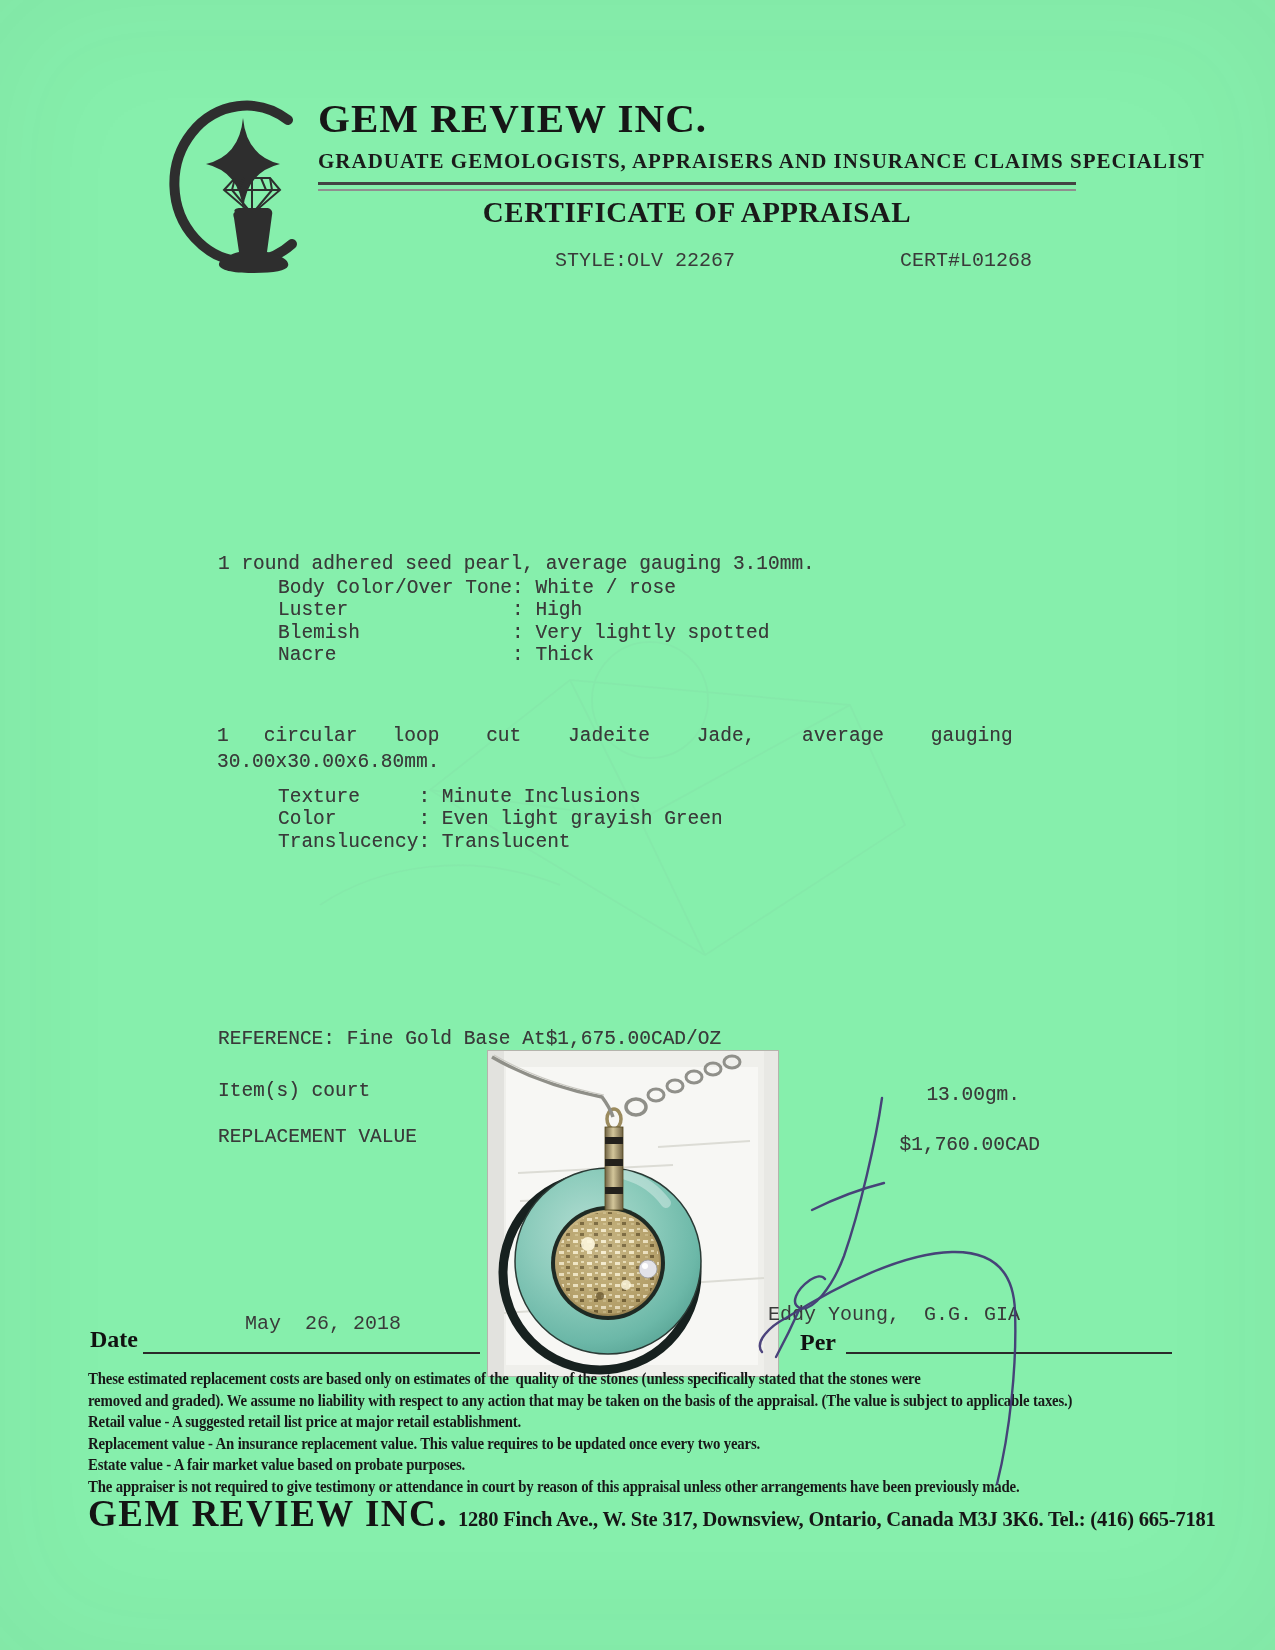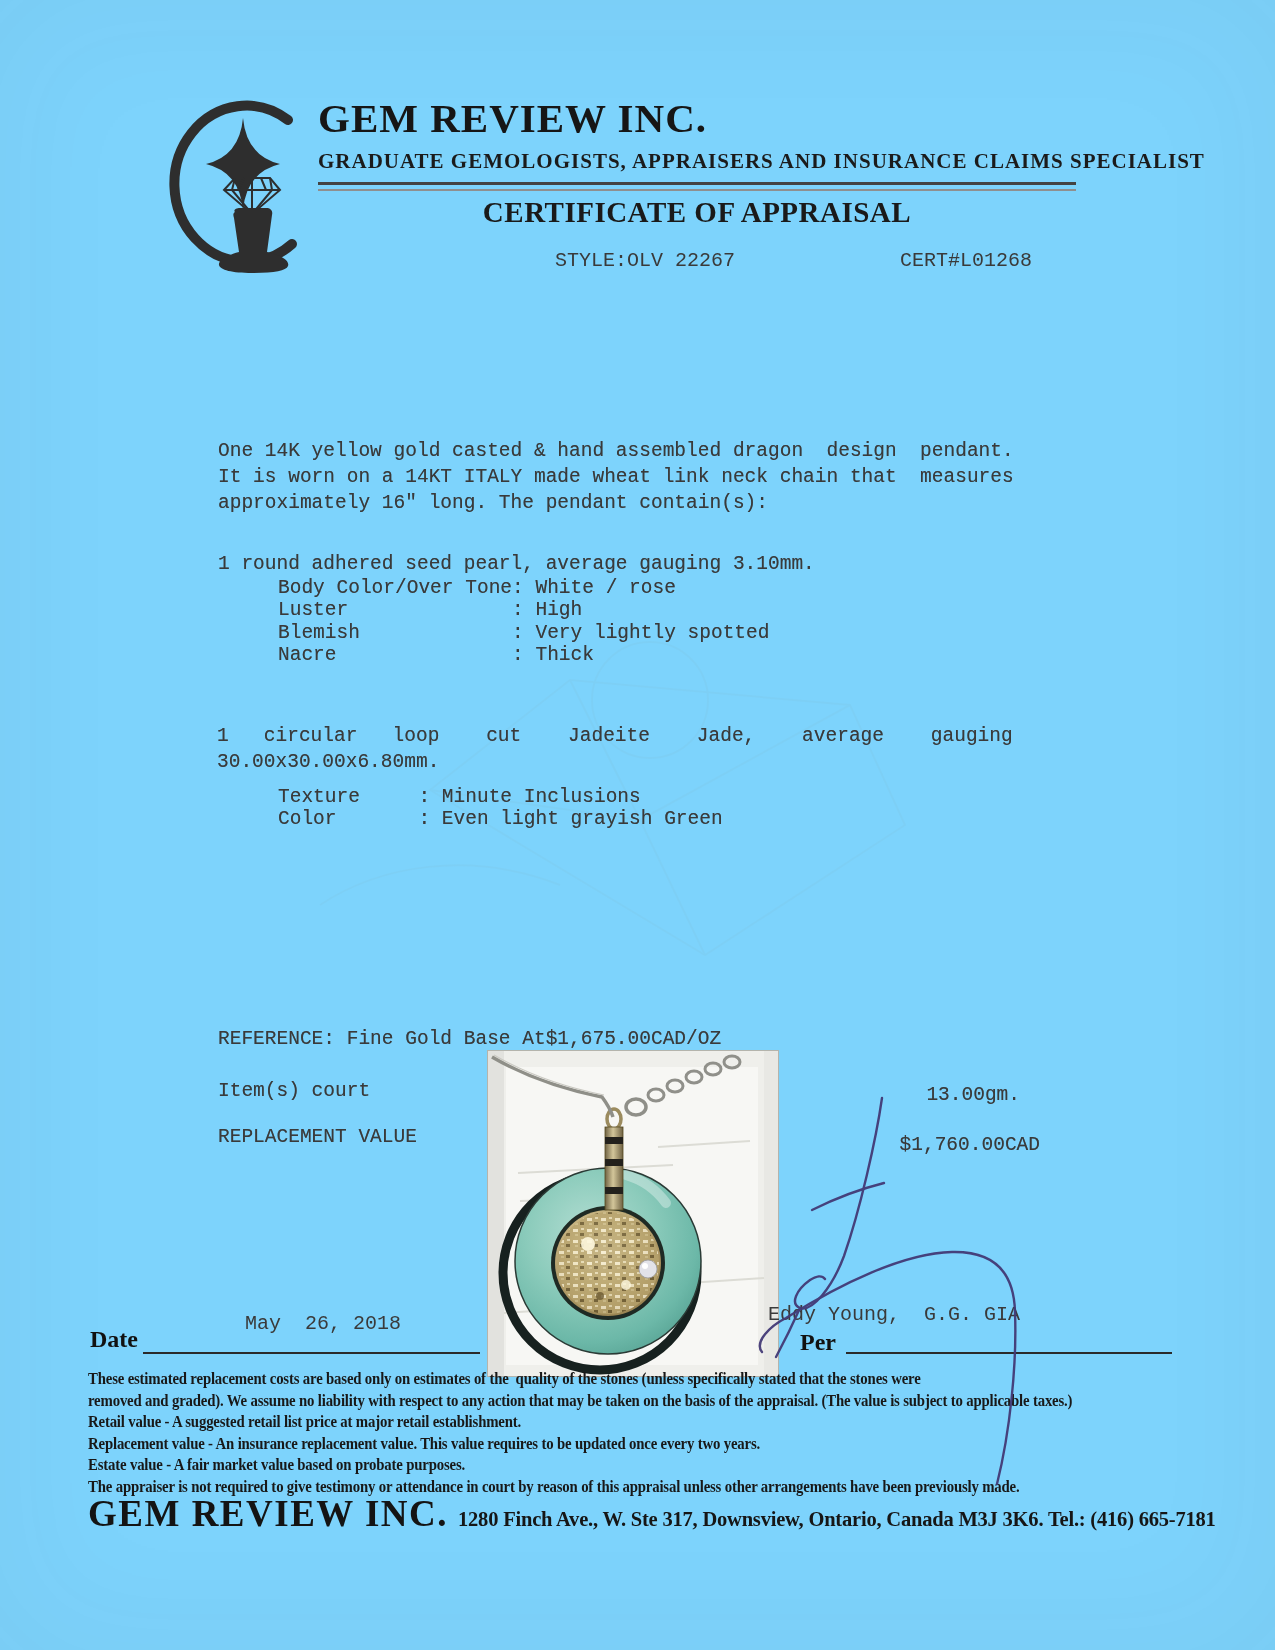--- a/index.html
+++ b/index.html
@@ -1,17 +1,17 @@
 <!DOCTYPE html>
 <html><head>
 <meta charset="utf-8">
 <style>
   html,body{margin:0;padding:0;background:#ffffff;}
   #page{
-    position:relative;width:1275px;height:1650px;background:#7dd3fc;overflow:hidden;
+    position:relative;width:1275px;height:1650px;background:#86efac;overflow:hidden;
     font-family:"Liberation Serif",serif;color:#1e1e1e;
     box-shadow:inset 0 0 140px rgba(60,60,50,0.05);
   }
   .abs{position:absolute;}
   .mono{font-family:"Liberation Mono","DejaVu Sans Mono",monospace;color:#3a3a3a;}
   .pre{white-space:pre;}
   
   .company-name{left:318px;top:94px;font-size:41px;font-weight:bold;letter-spacing:1px;color:#161616;}
   .tagline{left:318px;top:149px;font-size:21px;font-weight:bold;letter-spacing:1px;color:#1b1b1b;white-space:nowrap;}
   .double-rule{left:318px;top:182px;width:758px;height:4px;border-top:3px solid #434343;border-bottom:2px solid #8f8f8f;}
@@ -75,41 +75,37 @@
     <path d="M 95 120 C 93 118, 96 116, 100 116 L 126 116 C 131 116, 133 119, 132 123 L 127 160 C 140 163, 150 168, 148 174 C 146 179, 134 181, 112 181 C 92 181, 80 178, 79 173 C 78 168, 88 163, 99 160 L 94 126 C 93 123, 93 121, 95 120 Z" fill="#2e2e2e"></path>
   </svg>
 
   <div class="abs company-name">GEM REVIEW INC.</div>
   <div class="abs tagline">GRADUATE GEMOLOGISTS, APPRAISERS AND INSURANCE CLAIMS SPECIALIST</div>
   <div class="abs double-rule"></div>
   <div class="abs cert-title">CERTIFICATE OF APPRAISAL</div>
   <div class="abs mono pre style-no">STYLE:OLV 22267</div>
   <div class="abs mono pre cert-no">CERT#L01268</div>
 
-  <div class="abs mono body-block" id="description">
-    <div class="pre">One 14K yellow gold casted &amp; hand assembled dragon  design  pendant.</div>
-    <div class="pre">It is worn on a 14KT ITALY made wheat link neck chain that  measures</div>
-    <div class="pre">approximately 16" long. The pendant contain(s):</div>
-  </div>
 
   <div class="abs mono body-block pre" id="pearl-heading">1 round adhered seed pearl, average gauging 3.10mm.</div>
   <div class="abs mono props-block" id="pearl-props">
     <div class="pre">Body Color/Over Tone: White / rose</div>
     <div class="pre">Luster              : High</div>
     <div class="pre">Blemish             : Very lightly spotted</div>
     <div class="pre">Nacre               : Thick</div>
   </div>
 
   <div class="abs mono body-block" id="jade-heading">
     <div class="pre">1   circular   loop    cut    Jadeite    Jade,    average    gauging</div>
     <div class="pre">30.00x30.00x6.80mm.</div>
   </div>
   <div class="abs mono props-block" id="jade-props">
     <div class="pre">Texture     : Minute Inclusions</div>
     <div class="pre">Color       : Even light grayish Green</div>
+    <div class="pre">Translucency: Translucent</div>
   </div>
 
   <div class="abs mono body-block pre" id="reference">REFERENCE: Fine Gold Base At$1,675.00CAD/OZ</div>
   <div class="abs mono body-block pre" id="weight-label">Item(s) court</div>
   <div class="abs mono body-block pre" id="weight-value">13.00gm.</div>
   <div class="abs mono body-block pre" id="replacement-label">REPLACEMENT VALUE</div>
   <div class="abs mono body-block pre" id="replacement-value">$1,760.00CAD</div>
 
   <div class="abs" id="pendant-photo">
     <svg width="290" height="325" viewBox="0 0 290 325">

